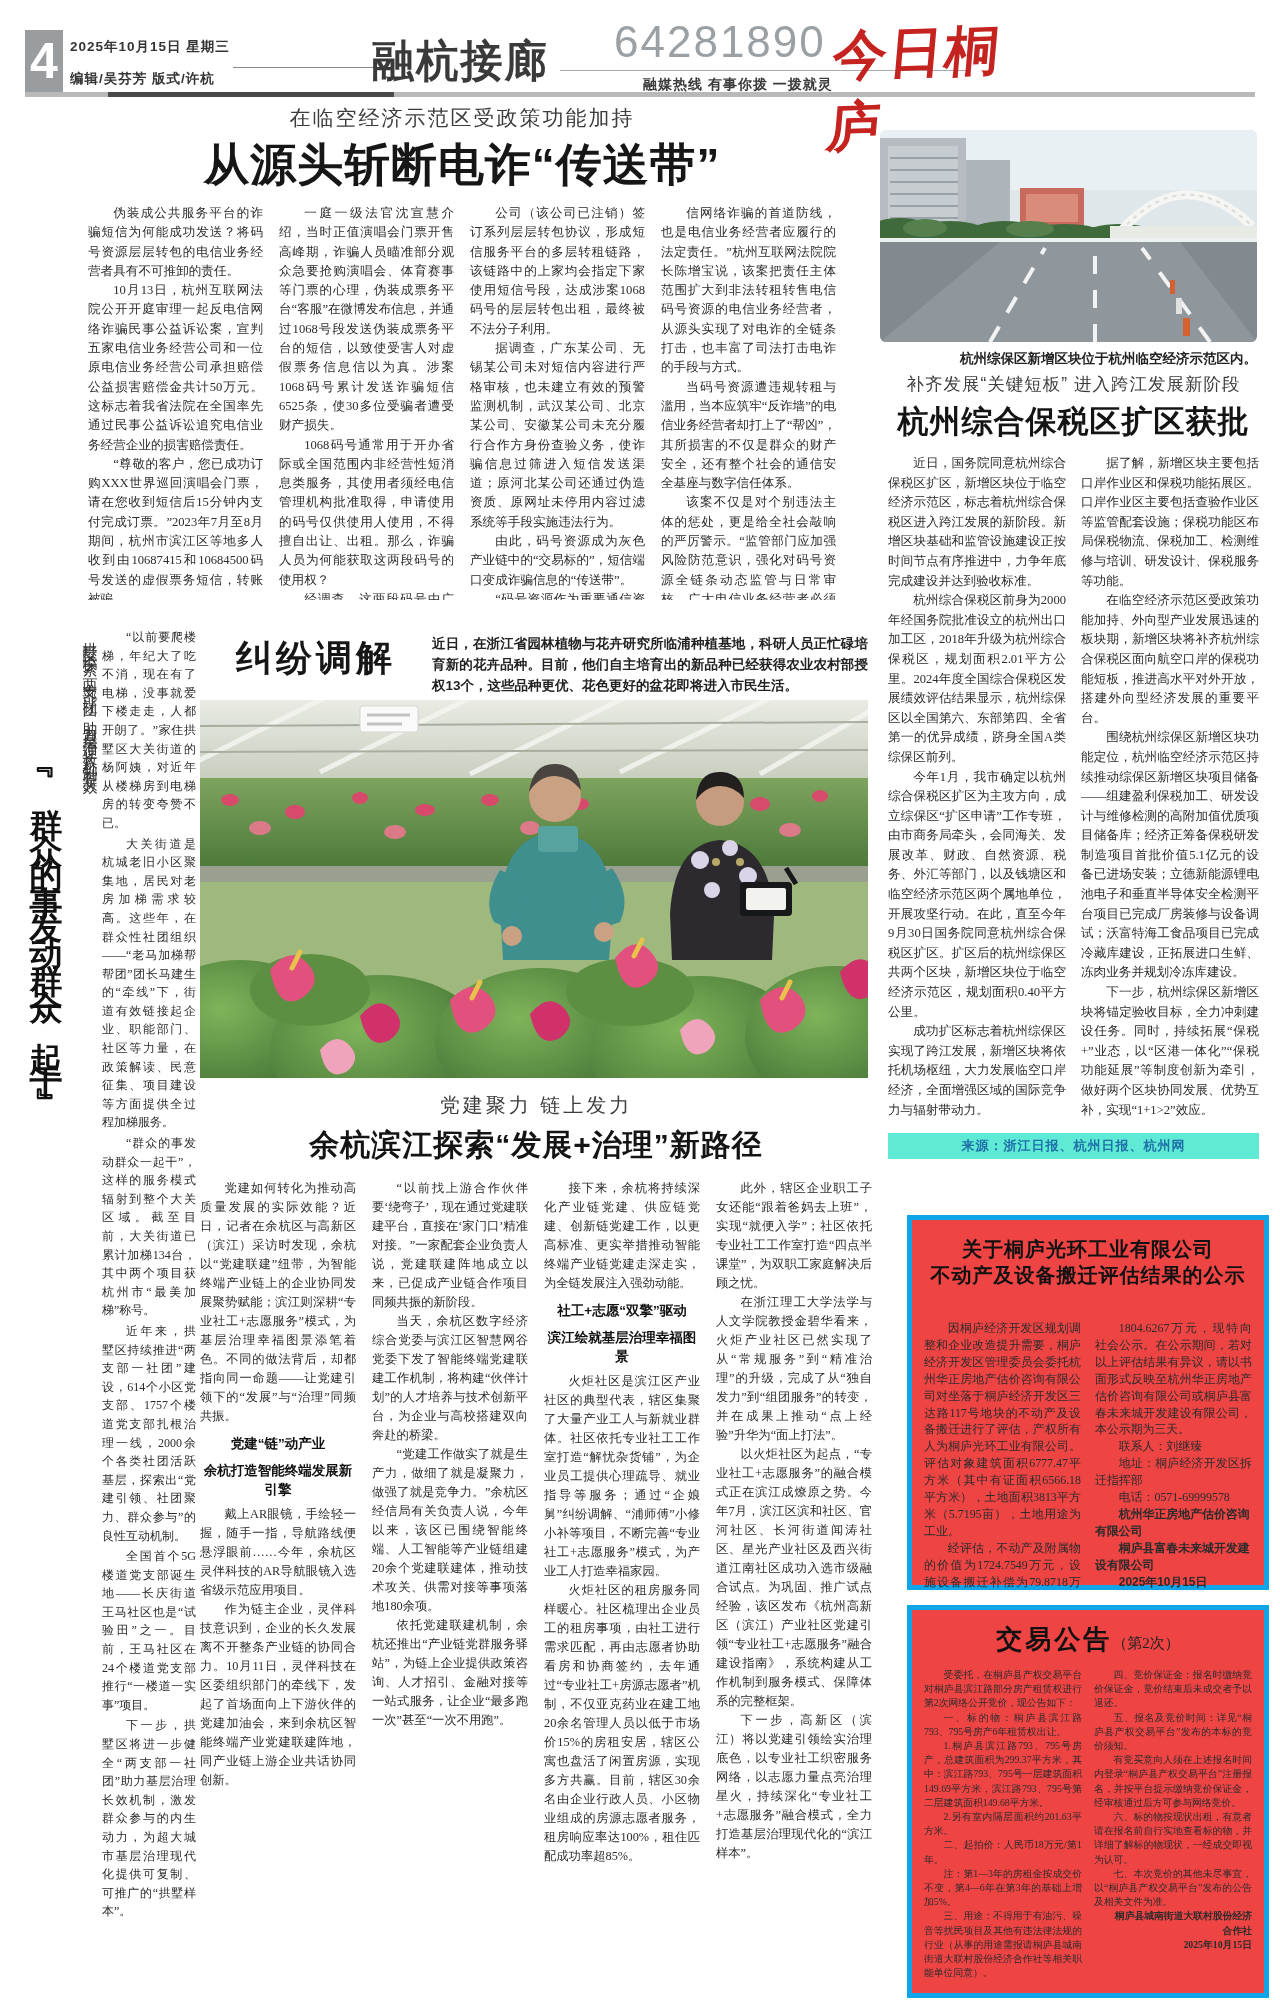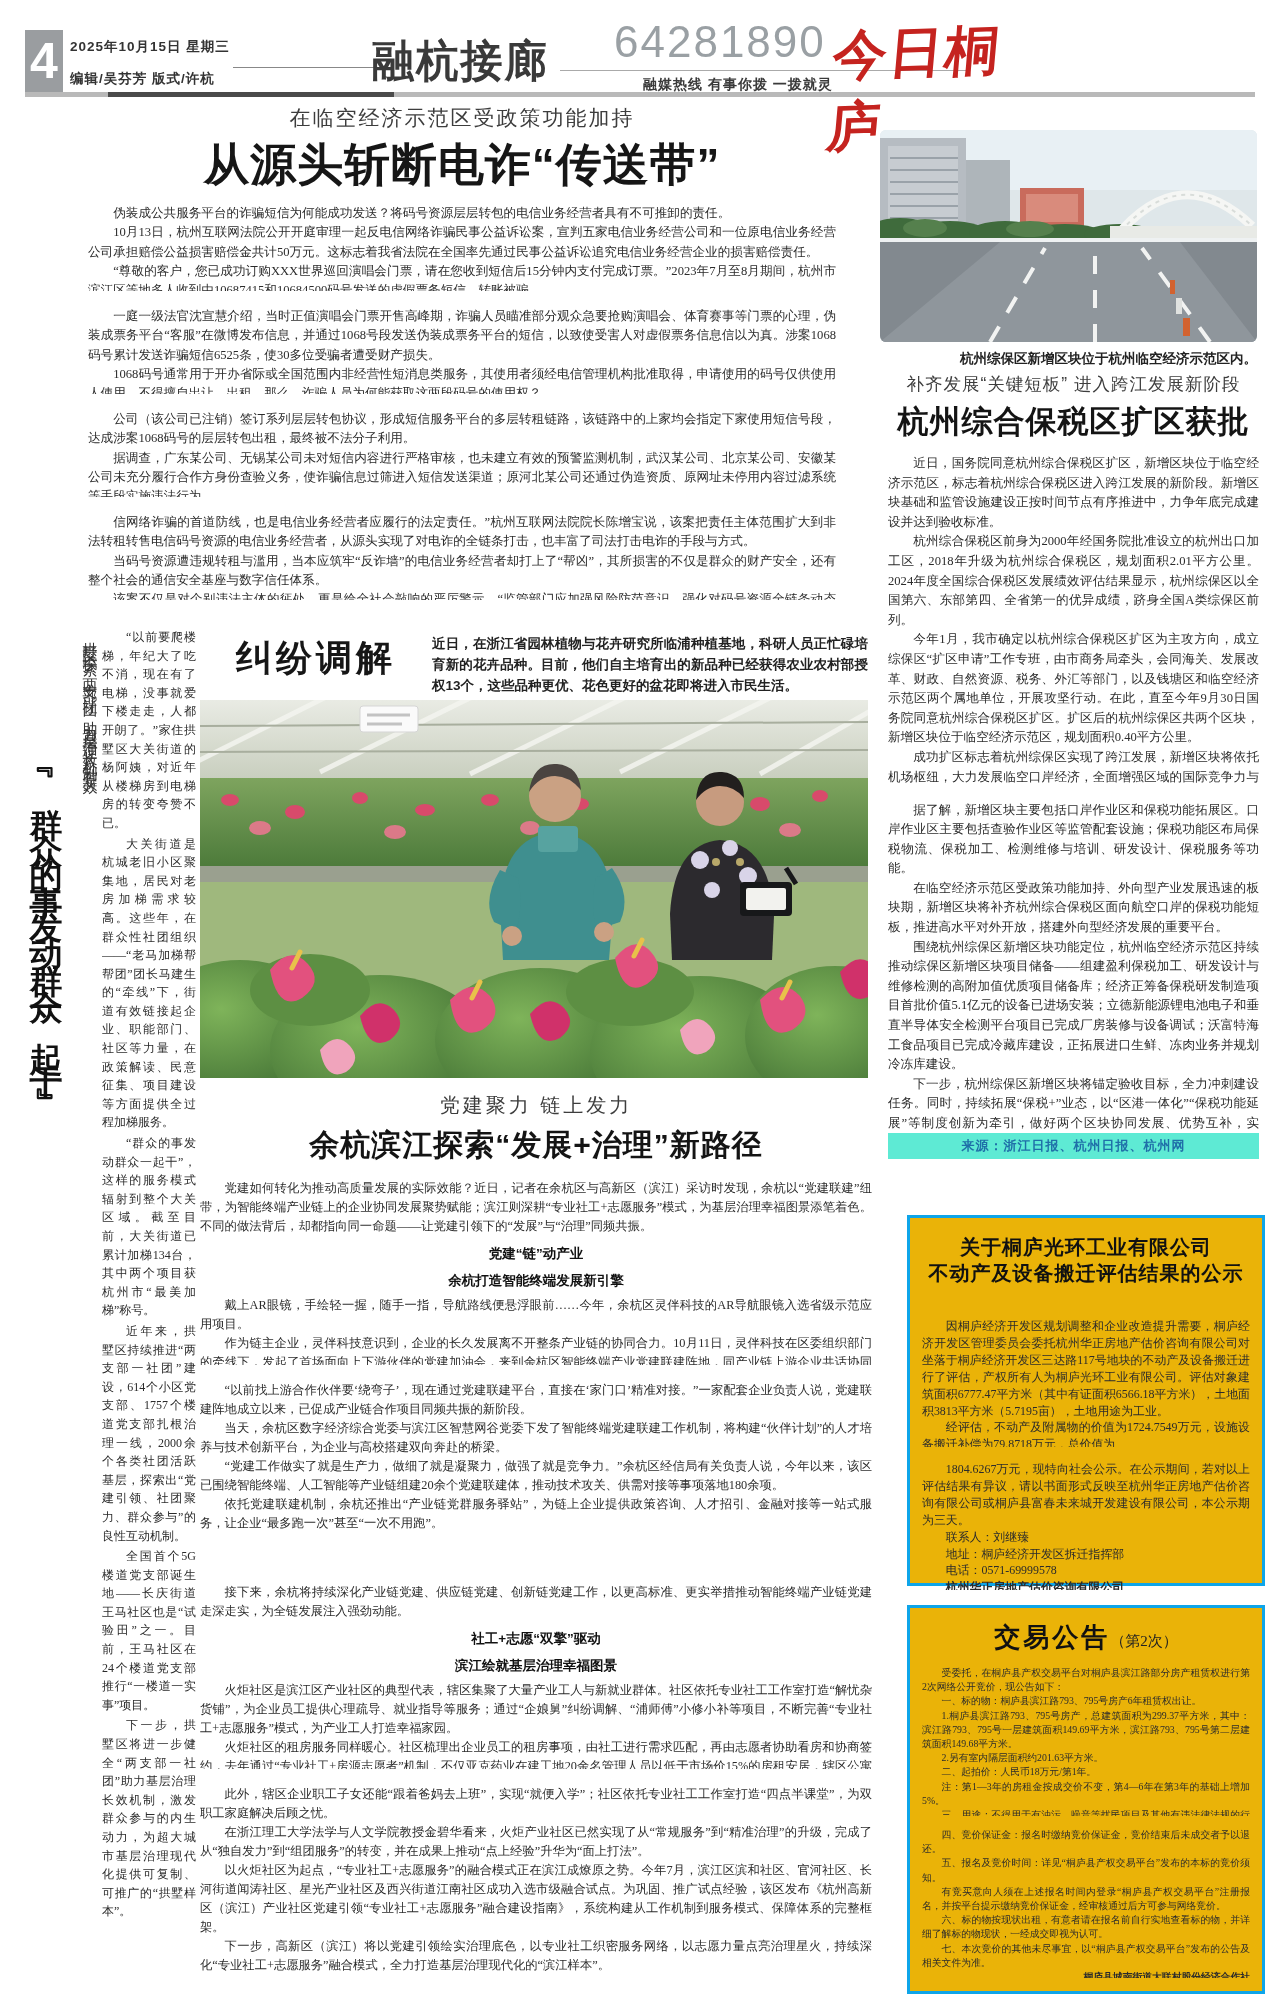--- a/index.html
+++ b/index.html
@@ -22,21 +22,21 @@
   #masthead{left:830px;top:16px;width:180px;font:900 54px/72px "DejaVu Serif",serif;color:#c5231f;
             transform:rotate(-2deg) skewX(-7deg);letter-spacing:2px;}
   #headbar{left:25px;top:92px;width:1230px;height:5px;background:#b9b9b9;}
   #headbar-dark{left:108px;top:92px;width:286px;height:5px;background:#4a4a4a;}
   
   .kicker{font-family:"Liberation Sans",sans-serif;color:#3d3d3d;text-align:center;}
   #lead{left:88px;top:104px;width:748px;}
   #lead .kicker{font-size:21px;letter-spacing:2px;}
   #lead h1{margin:8px 0 0;font:900 45px/50px "Liberation Sans",sans-serif;color:#161616;
            text-align:center;letter-spacing:1px;transform:scaleX(1.02);}
-  .cols{display:flex;flex-direction:column;}
+  .cols{display:flex;}
   .col{overflow:hidden;}
   .p{margin:0;text-indent:2em;text-align:justify;}
   #lead .cols{margin-top:14px;height:396px;gap:16px;}
   #lead .col{flex:1;font-size:12.6px;line-height:19.3px;}
   
   #photo1{left:880px;top:130px;width:377px;height:212px;border-radius:6px;overflow:hidden;background:#dde6ea;}
   #photo1-cap{left:880px;top:350px;width:377px;text-align:right;font:700 13.5px/18px "Liberation Sans",sans-serif;color:#222;}
   
   #rstory{left:888px;top:372px;width:371px;}
   #rstory .kicker{font-size:17.5px;letter-spacing:1px;}
@@ -61,21 +61,21 @@
   
   #pstory{left:200px;top:1092px;width:672px;}
   #pstory .kicker{font-size:20px;letter-spacing:3px;}
   #pstory h2{margin:8px 0 0;font:900 30px/36px "Liberation Sans",sans-serif;color:#141414;
              text-align:center;letter-spacing:1px;}
   #pstory .cols{margin-top:16px;height:792px;gap:16px;}
   #pstory .col{flex:1;font-size:12.3px;line-height:19px;}
   .subhead{margin:8px 0 6px;font:700 13.5px/19px "Liberation Sans",sans-serif;color:#111;text-align:center;}
   .subhead:empty{display:none;margin:0;}
   
-  .noticebox{border:3px solid #0ea5e9;background:#eab308;}
+  .noticebox{border:5px solid #0ea5e9;background:#ef4444;}
   #notice1{left:907px;top:1215px;width:352px;height:365px;}
   #notice1 h3{margin:16px 10px 6px;font:900 20px/26px "Liberation Sans",sans-serif;color:#111;text-align:center;letter-spacing:1px;}
   #notice1 .cols{padding:4px 12px;gap:14px;height:272px;margin-top:28px;}
   #notice1 .col{flex:1;font-size:11.9px;line-height:16.9px;}
   #notice1 .sign{margin:0;text-align:left;font-weight:700;text-indent:2em;font-family:"Liberation Sans",sans-serif;}
   #notice2{left:907px;top:1605px;width:352px;height:383px;}
   #notice2 .tt{margin:14px 0 4px;text-align:center;}
   #notice2 .tt .big{font:900 26px/30px "Liberation Sans",sans-serif;color:#111;letter-spacing:3px;}
   #notice2 .tt .small{font:400 15px/30px "Liberation Serif",serif;color:#222;}
   #notice2 .cols{padding:6px 12px;gap:12px;height:312px;}

